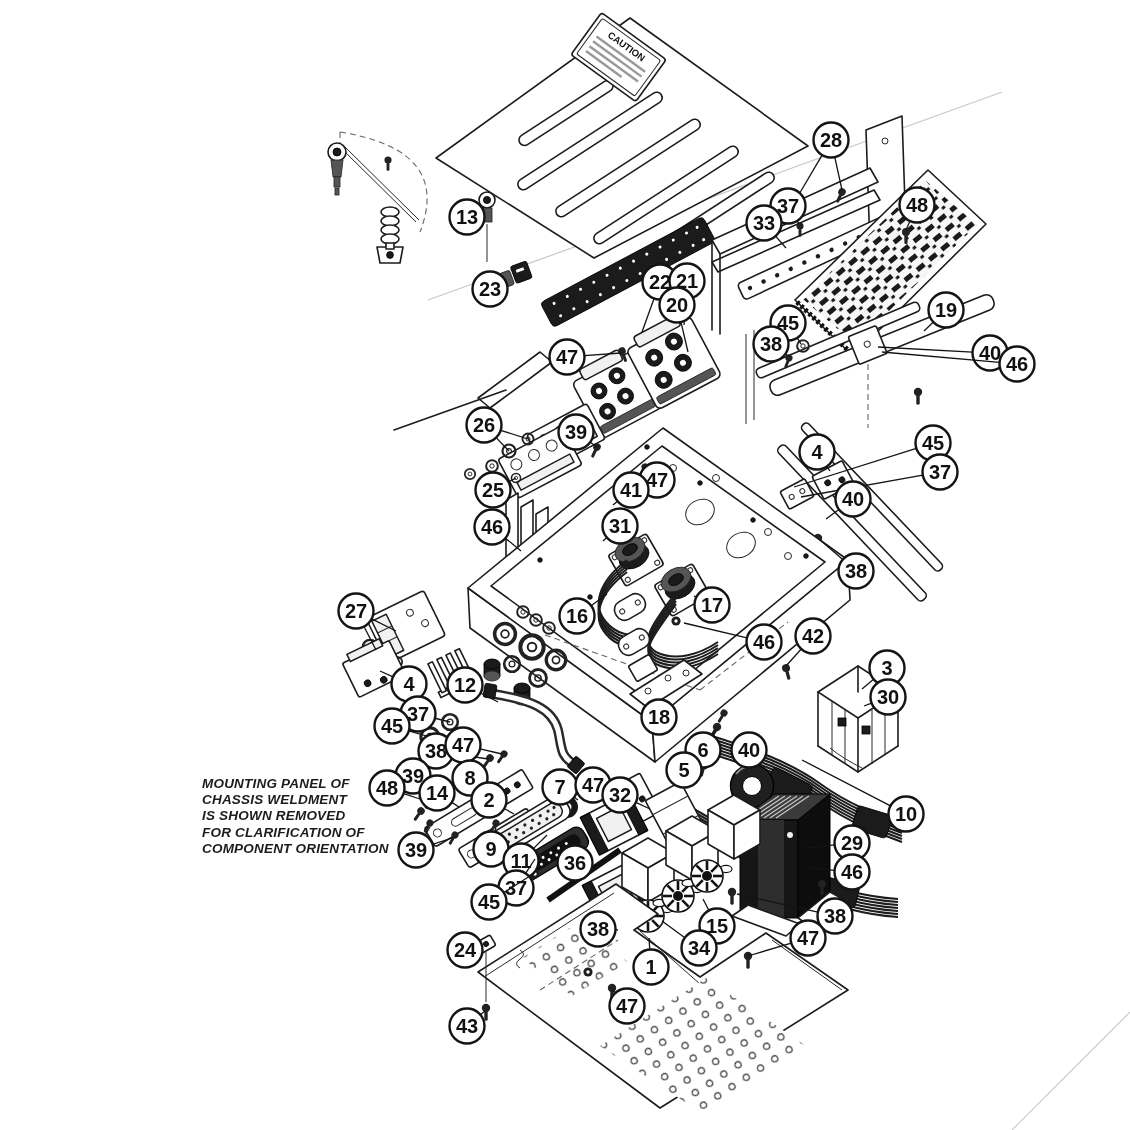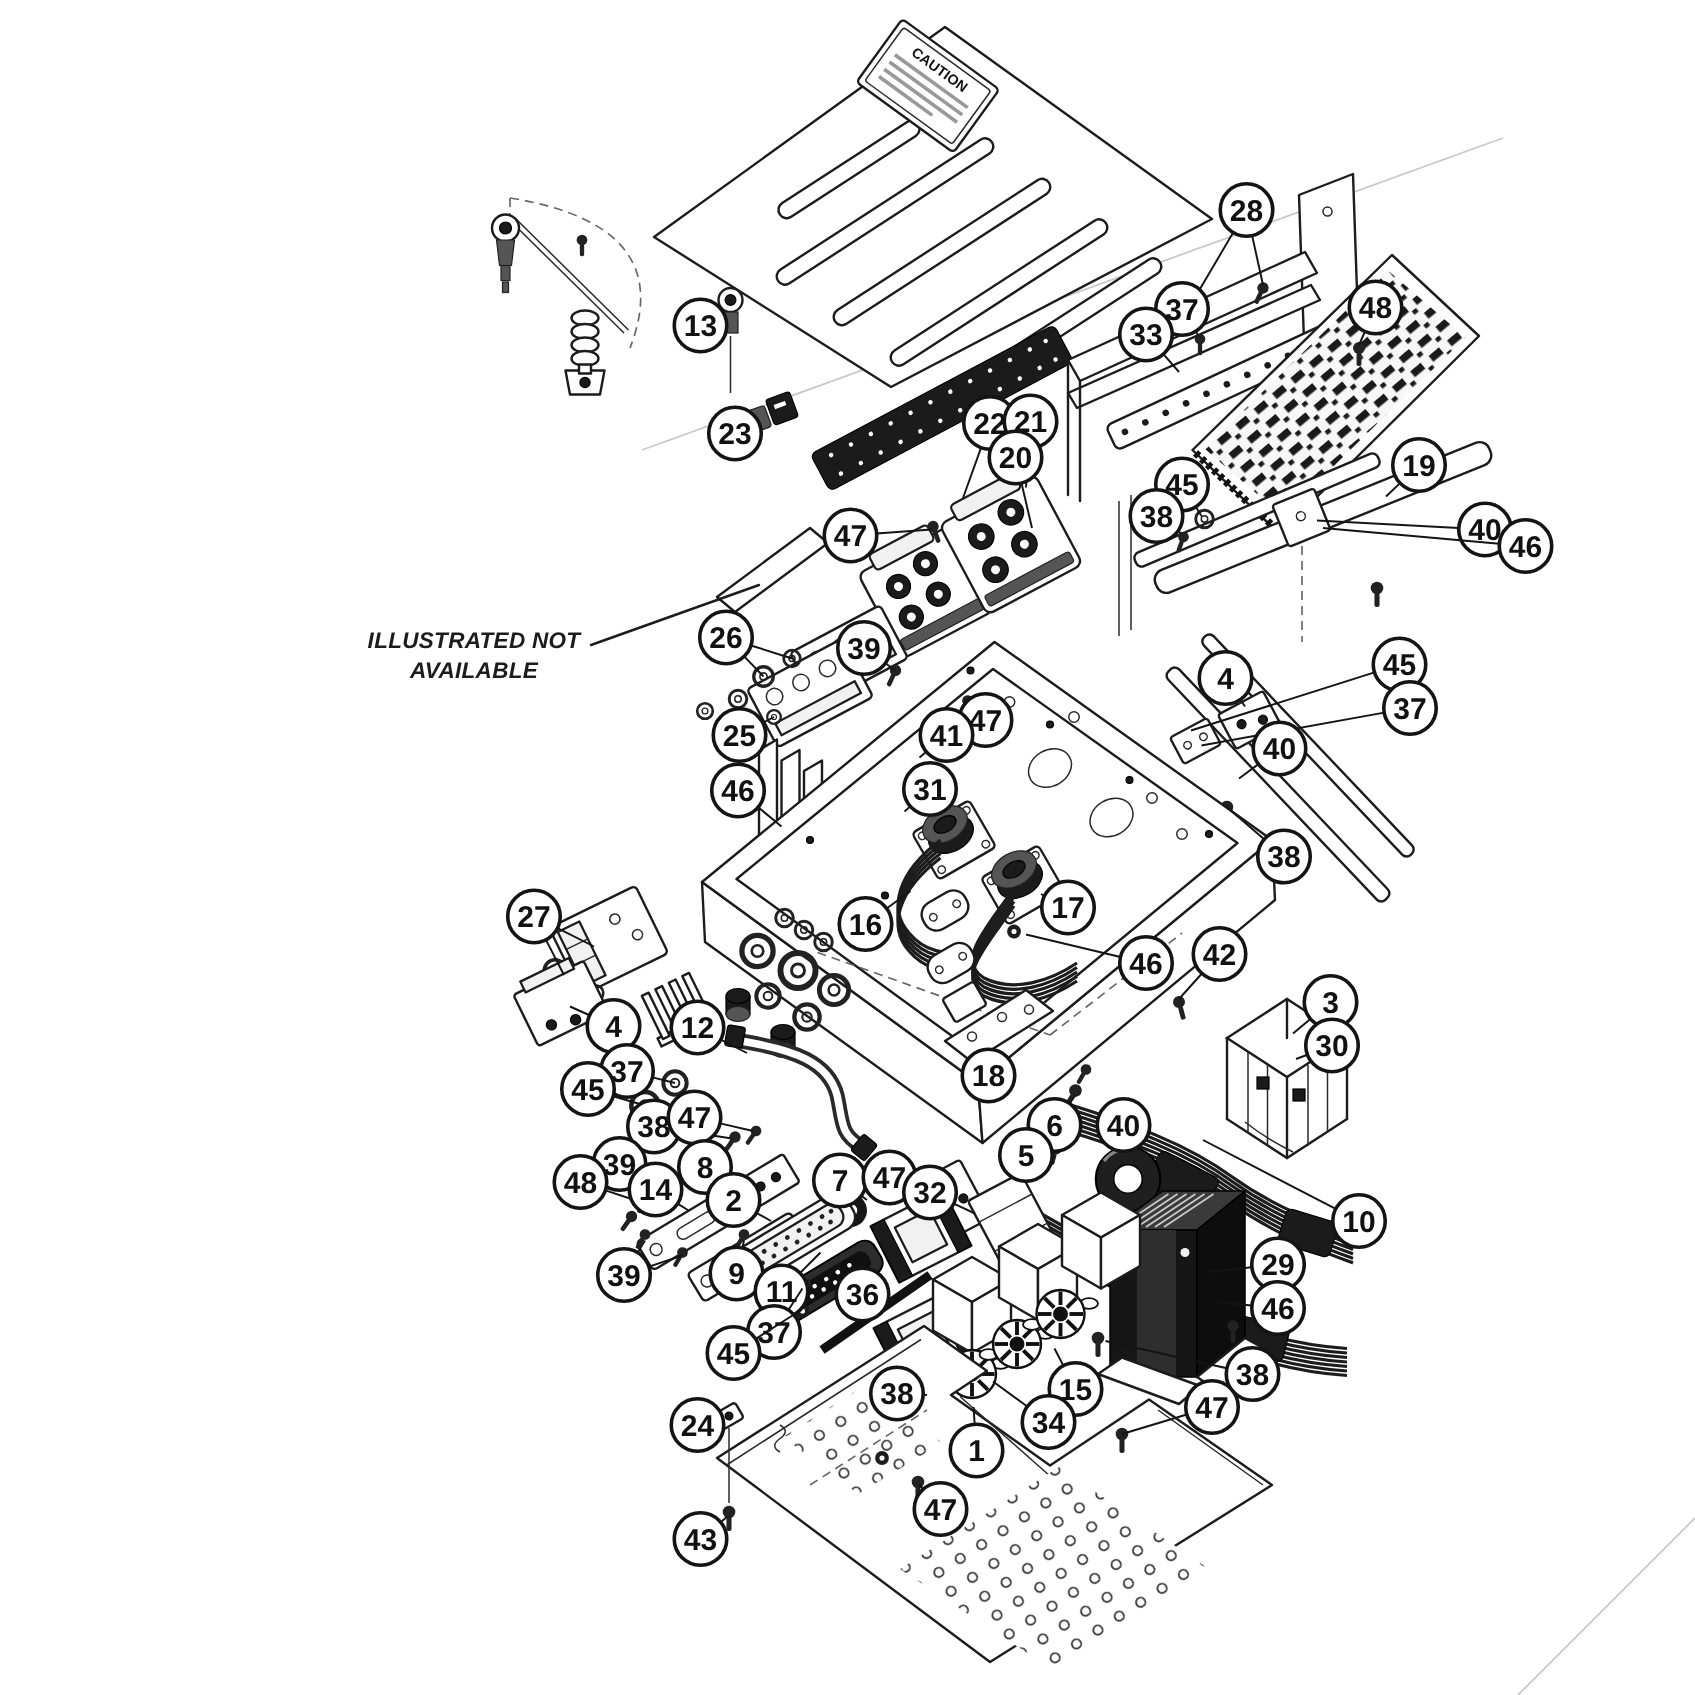--- a/index.html
+++ b/index.html
@@ -1000,15 +1000,18 @@
           <text x="651" y="974" class="callout-text">1</text>
         </g>
         <g>
           <line x1="615.4761693623009" y1="992.8299078426296" x2="613" y2="990" class="leader"></line>
           <circle cx="627" cy="1006" r="17.5" class="callout-circle"></circle>
           <text x="627" y="1013" class="callout-text">47</text>
         </g>
       </g>
 </svg>
 
-<div class="note center" id="note-illustrated">ILLUSTRATED NOT
-AVAILABLE</div>
+<div class="note" id="note-mounting">MOUNTING PANEL OF
+CHASSIS WELDMENT
+IS SHOWN REMOVED
+FOR CLARIFICATION OF
+COMPONENT ORIENTATION</div>
 </div>
 
 </body></html>

